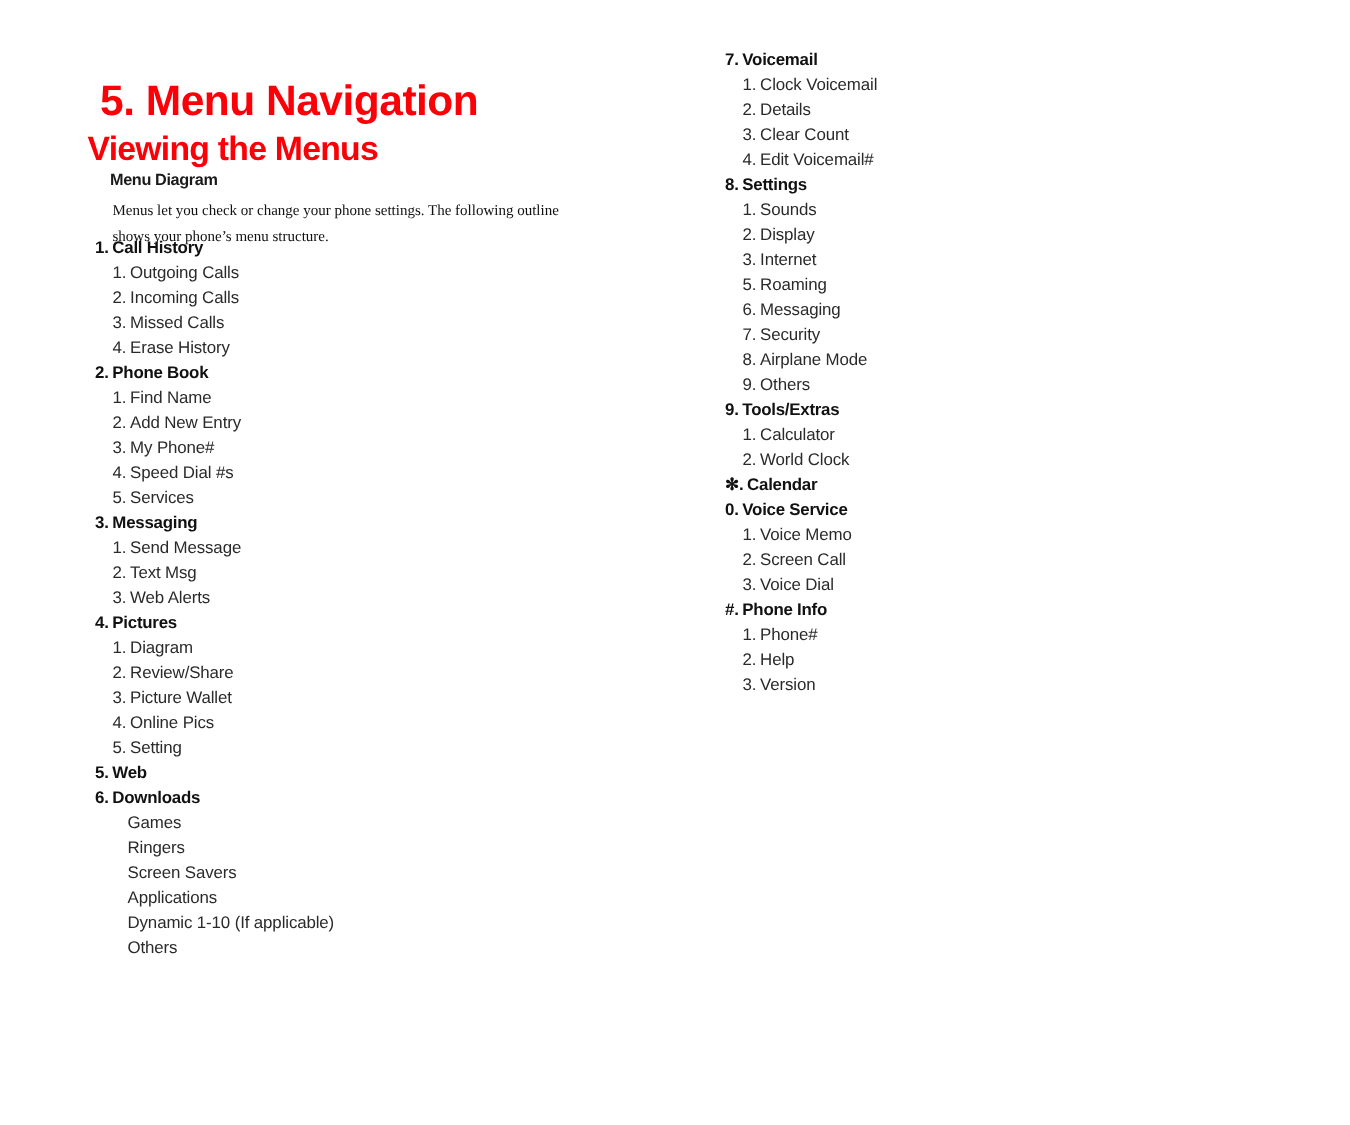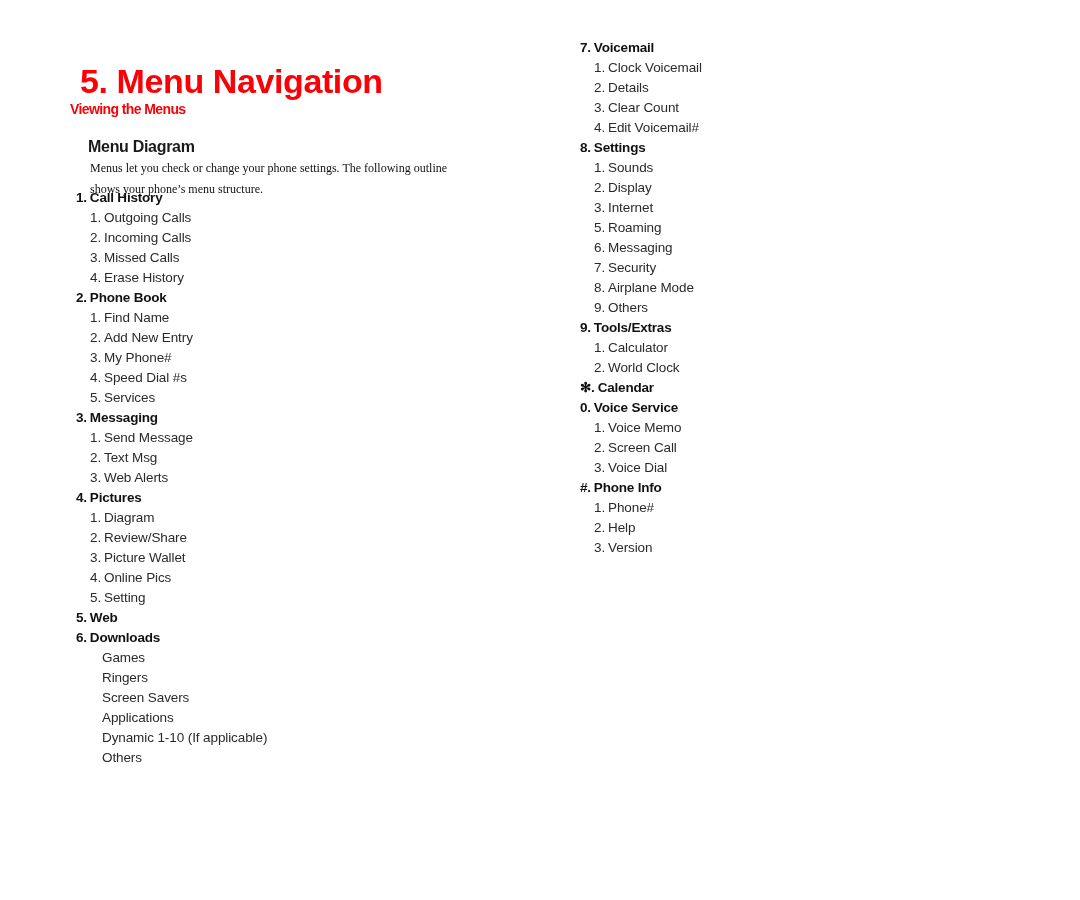--- a/index.html
+++ b/index.html
@@ -34,33 +34,33 @@
     letter-spacing: -0.4px;
     color: #fb0007;
     white-space: nowrap;
   }
   .section-title {
     position: absolute;
     left: 70px;
     top: 85px;
     font-family: "Liberation Sans", sans-serif;
     font-weight: bold;
-    font-size: 14px;
+    font-size: 27px;
     line-height: 25px;
     letter-spacing: -0.6px;
     color: #fb0007;
     white-space: nowrap;
   }
   .sub-heading {
     position: absolute;
     left: 88px;
     top: 123px;
     font-family: "Liberation Sans", sans-serif;
     font-weight: bold;
-    font-size: 16px;
+    font-size: 13px;
     line-height: 16px;
     letter-spacing: -0.3px;
     color: #1a1a1a;
     white-space: nowrap;
   }
 
   
   .intro {
     position: absolute;
     left: 90px;

